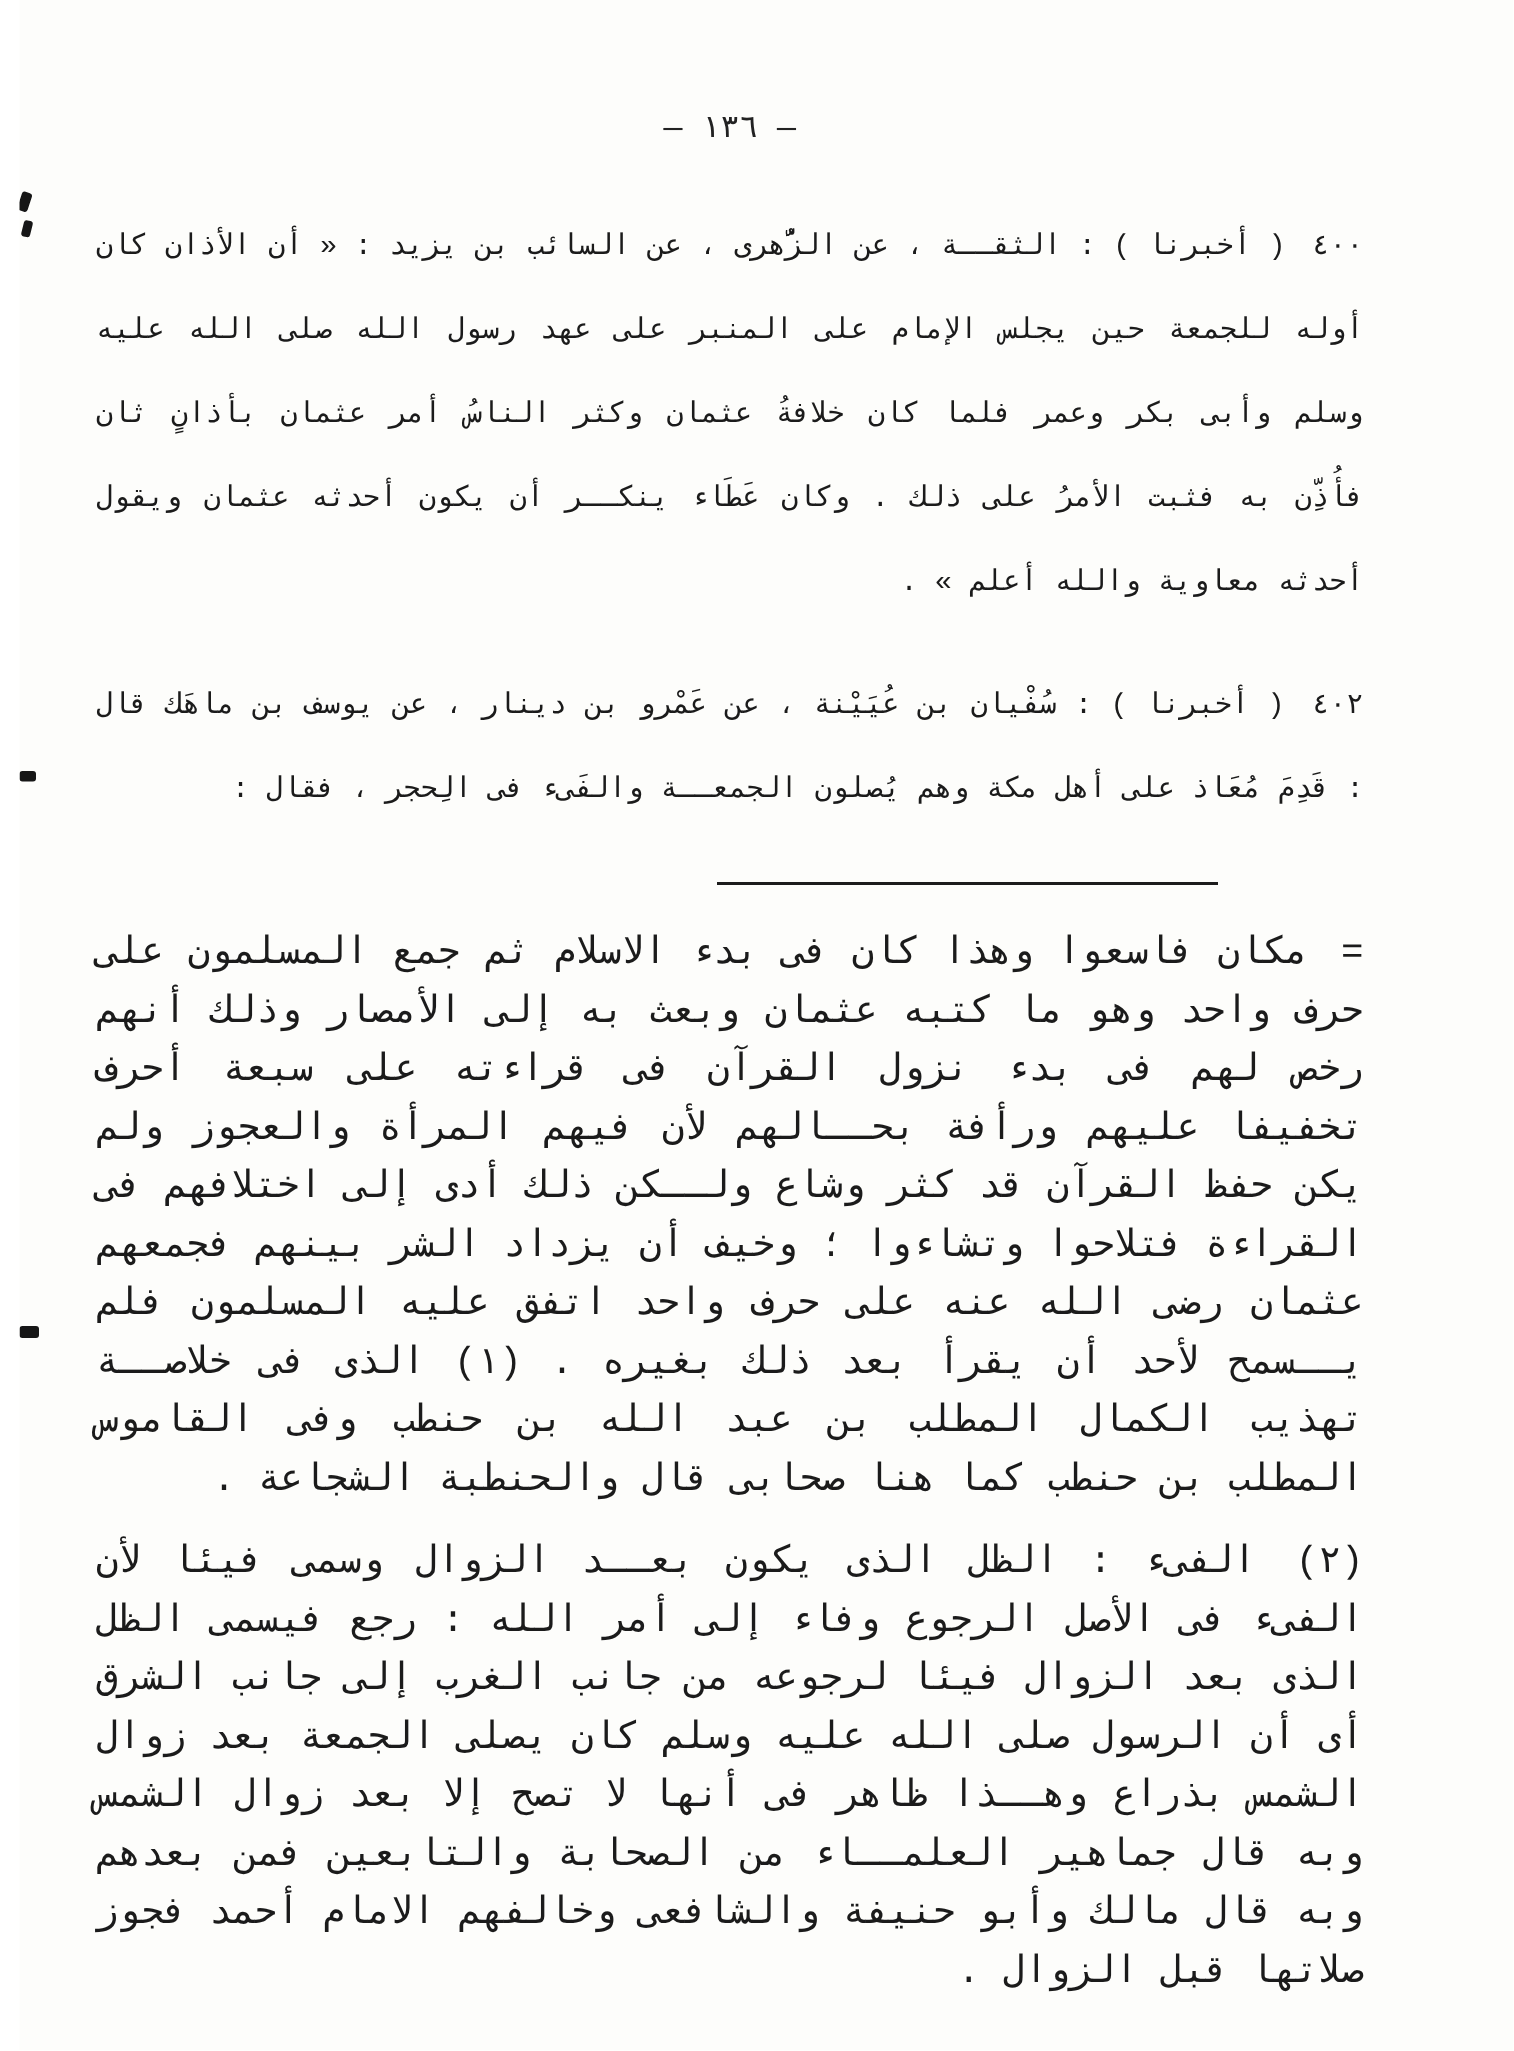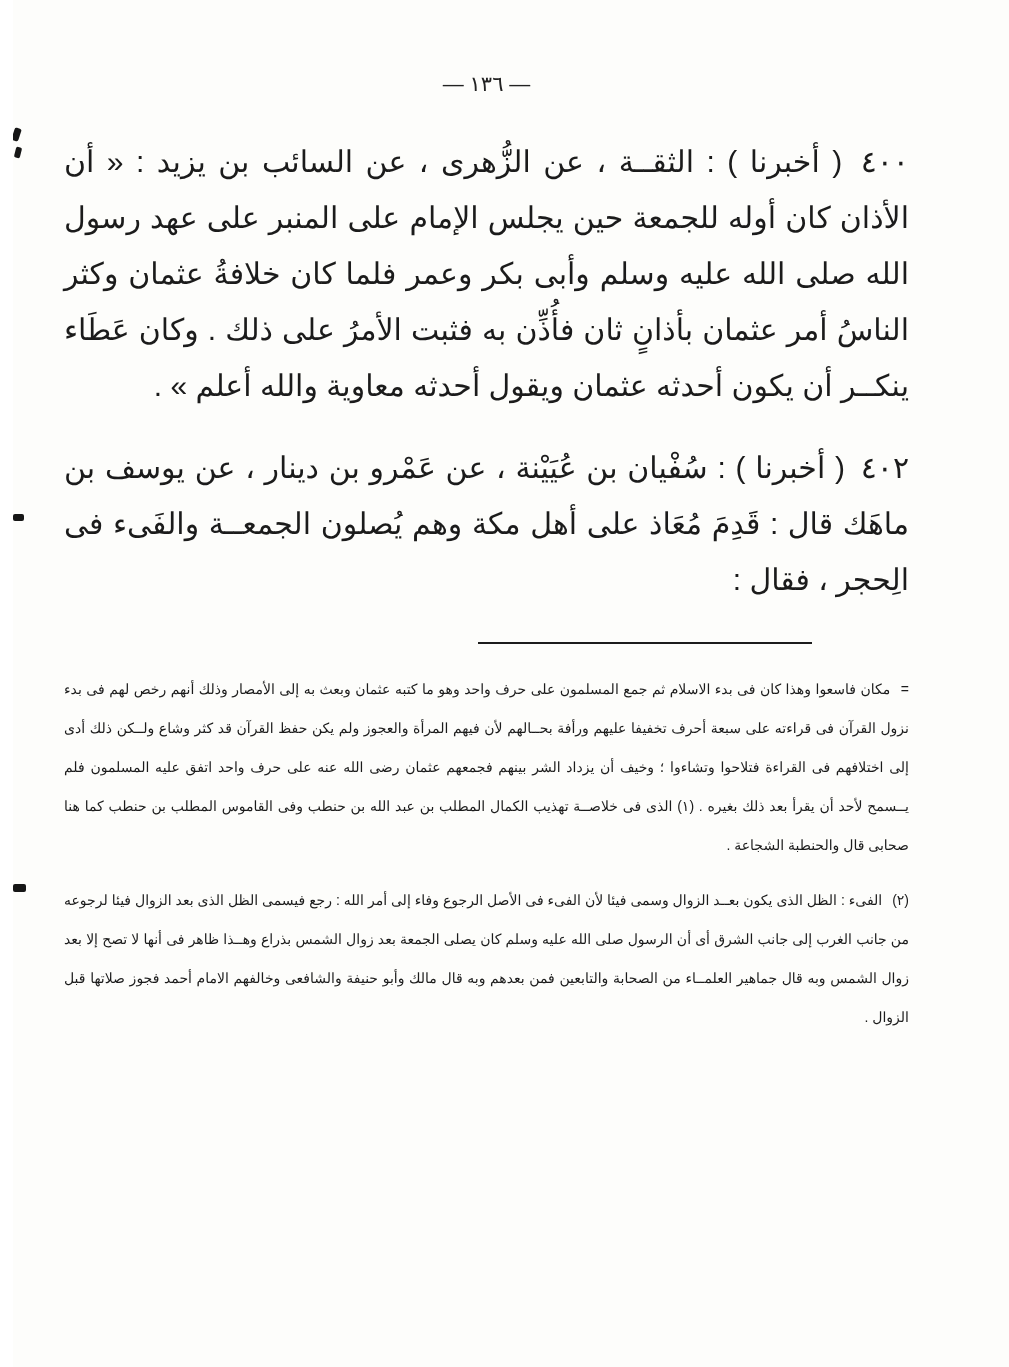--- a/index.html
+++ b/index.html
@@ -8,51 +8,51 @@
     background: #ffffff;
   }
   .page {
     position: relative;
     width: 996px;
     height: 1367px;
     box-sizing: border-box;
     background: #fdfdfb;
     color: #1b1b1b;
     direction: rtl;
-    font-family: Liberation Sans, sans-serif;
+    font-family: Liberation Mono, monospace;
     padding: 72px 100px 0 51px;
     overflow: hidden;
   }
   .page-number {
     text-align: center;
     font-size: 21px;
     letter-spacing: 3px;
     margin-bottom: 38px;
     color: #222;
   }
   .main-text {
-    font-size: 30px;
+    font-size: 19px;
     line-height: 56px;
   }
   .para {
     margin: 0 0 26px 0;
     text-align: justify;
     text-align-last: right;
   }
   .hadith-number {
     margin-left: 6px;
   }
   .footnote-rule {
     width: 334px;
     height: 0;
     border-top: 2px solid #1c1c1c;
     margin: 34px 97px 26px auto;
   }
   .footnotes {
-    font-size: 14px;
+    font-size: 25px;
     line-height: 39px;
   }
   .footnote {
     margin: 0 0 16px 0;
     text-align: justify;
     text-align-last: right;
   }
   .footnote-marker {
     margin-left: 6px;
   }

